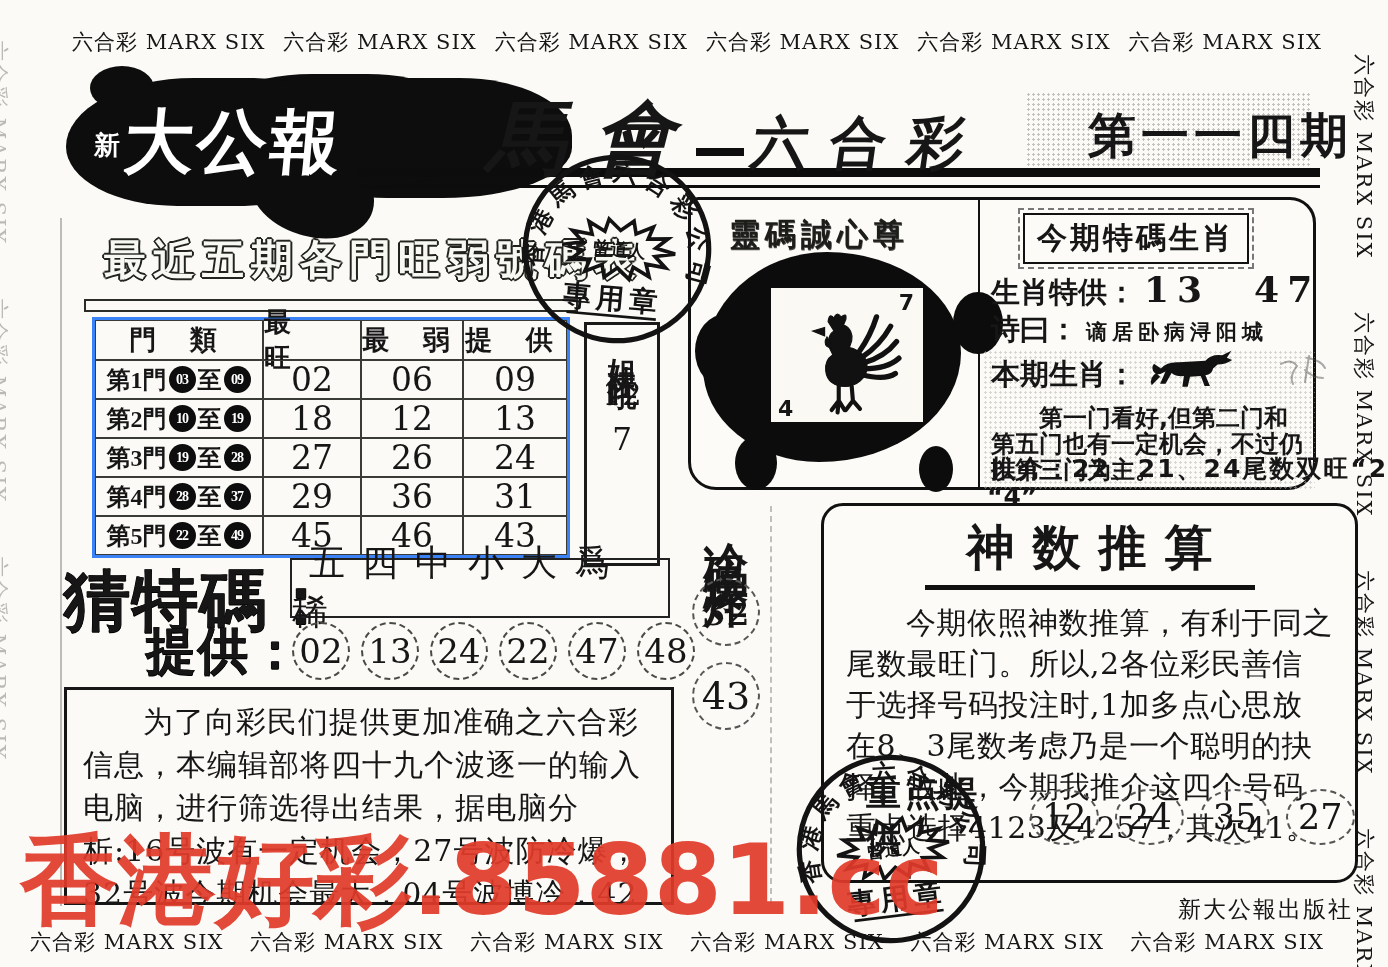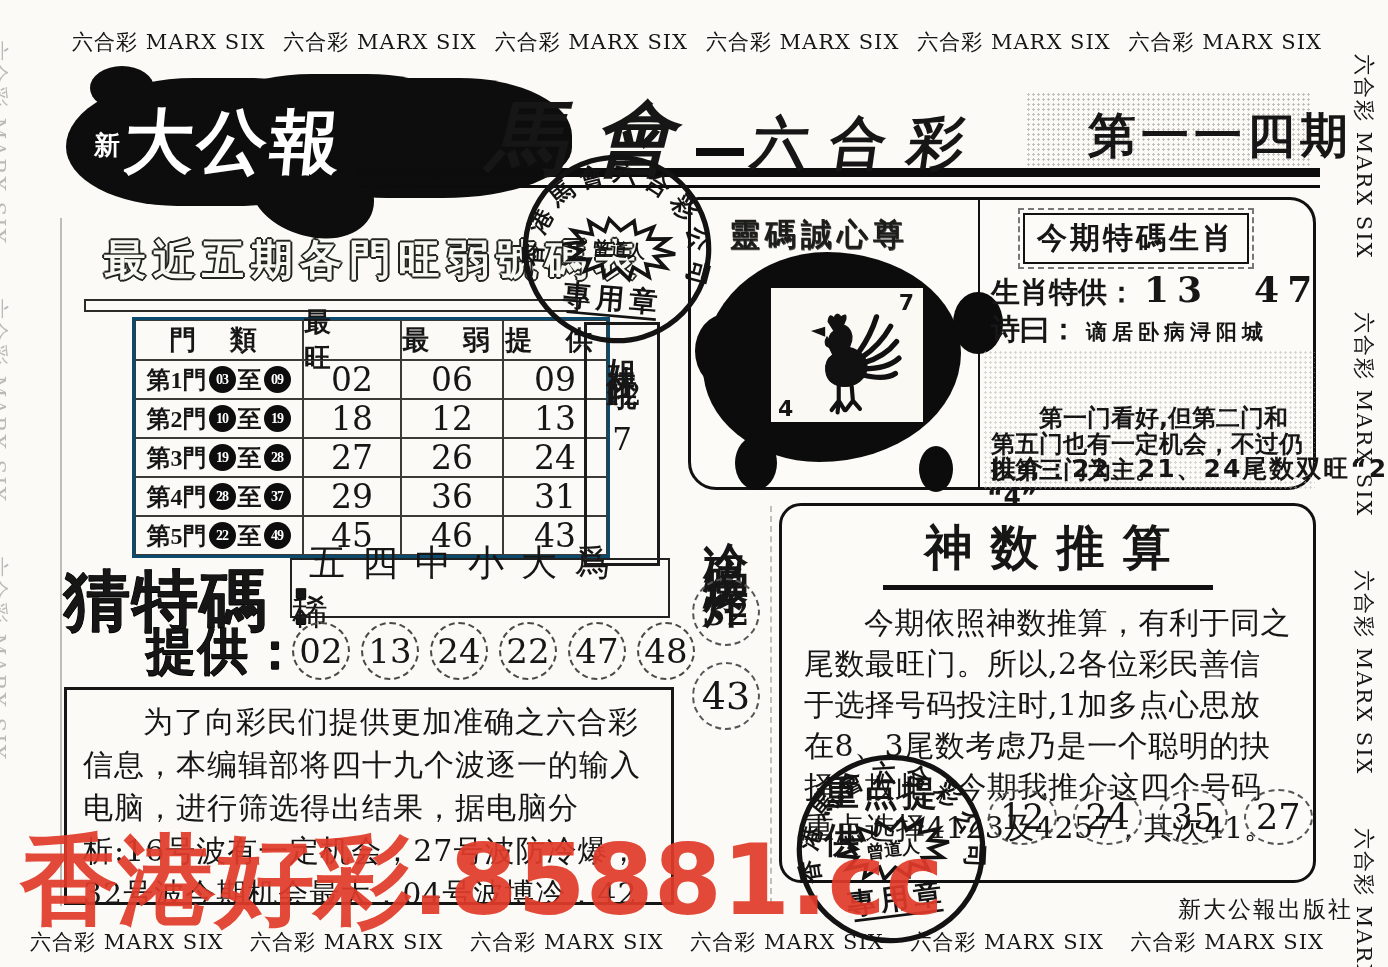--- a/index.html
+++ b/index.html
@@ -41,22 +41,22 @@
   .rule2{position:absolute;left:358px;top:185px;width:962px;height:3px;background:#0c0c0c;}
   .left-edge-line{position:absolute;left:60px;top:218px;height:688px;border-left:2px solid #8a8a84;opacity:.55;}
 
   
   .sec-header{position:absolute;left:104px;top:232px;font-size:42px;font-weight:800;letter-spacing:7px;
       color:#f8f8f3;white-space:nowrap;
       text-shadow:-2px 0 #22221f,2px 0 #22221f,0 -2px #22221f,0 2px #22221f,
                   -1px -1px #22221f,1px 1px #22221f,1px -1px #22221f,-1px 1px #22221f;}
   .sec-bar{position:absolute;left:84px;top:299px;width:490px;height:9px;border:2px solid #2b2b27;}
 
-  .tbl{position:absolute;left:92px;top:317px;width:472px;border:3px solid #0c4a6e;
-      display:grid;grid-template-columns:168px 98px 102px 1fr;margin-left:40px;}
+  .tbl{position:absolute;left:92px;top:317px;width:472px;border:3px solid #3b82f6;
+      display:grid;grid-template-columns:168px 98px 102px 1fr;}
   .tbl .cell{border:1px solid #3a3a36;display:flex;align-items:center;justify-content:center;height:37px;}
   .tbl .hd{font-size:27px;font-weight:700;letter-spacing:12px;height:38px;}
   .tbl .num{font-size:33px;}
   .door{font-size:24px;font-weight:700;gap:1px;white-space:nowrap;font-family:Liberation Serif, serif;}
   .bnum{display:inline-flex;align-items:center;justify-content:center;width:27px;height:27px;
       border-radius:50%;background:#0d0d0d;color:#fff;font-size:14px;font-weight:700;letter-spacing:-1px;margin:0 1px;}
 
   .sisters{position:absolute;left:584px;top:322px;width:76px;height:244px;border:3px solid #1a1a1a;
       display:flex;flex-direction:column;align-items:center;padding-top:10px;box-sizing:border-box;}
   .sisters .stitle{writing-mode:vertical-rl;font-size:29px;font-weight:700;letter-spacing:8px;line-height:1;}
@@ -109,21 +109,21 @@
   .z-poem .zl-val{font-size:21px;letter-spacing:5px;}
   .znote{position:absolute;left:300px;top:188px;width:316px;font-size:24px;line-height:26px;
       font-weight:700;font-family:"DejaVu Sans","Liberation Sans",sans-serif;text-indent:2em;margin-top:17px;}
   .zrec1{position:absolute;left:300px;top:252px;font-size:25px;font-weight:700;white-space:nowrap;
       font-family:"DejaVu Sans","Liberation Sans",sans-serif;letter-spacing:2px;}
   .zrec2{position:absolute;left:296px;top:282px;font-size:25px;font-weight:700;
       font-family:"DejaVu Sans","Liberation Sans",sans-serif;}
   .scribble{position:absolute;opacity:.45;}
 
   
-  .spanel{position:absolute;left:779px;top:503px;width:537px;height:380px;border:3.5px solid #111;
+  .spanel{position:absolute;left:821px;top:503px;width:537px;height:380px;border:3.5px solid #111;
       border-radius:22px;box-sizing:border-box;background:#fcfbf7;}
   .s-title{text-align:center;margin-top:10px;font-size:48px;font-weight:900;letter-spacing:18px;text-indent:18px;}
   .s-underline{width:330px;height:5px;background:#111;margin:5px auto 0;}
   .s-body{margin:12px 22px 0;font-size:30px;line-height:41px;text-indent:2em;letter-spacing:.5px;}
   .s-key-row{position:absolute;left:42px;bottom:16px;display:flex;align-items:center;gap:16px;}
   .s-key-label{font-size:35px;font-weight:800;letter-spacing:4px;margin-right:6px;}
   .kcirc{width:72px;height:52px;border:2px dashed #555;border-radius:50%;
       display:flex;align-items:center;justify-content:center;font-size:35px;}
 
   
@@ -291,20 +291,35 @@
 
     <div class="z-half halftone"></div>
     <div class="zr-titlebox">今期特碼生肖</div>
 
     <div class="zline" style="left:300px;top:66px;">
       <span class="zl-label">生肖特供：</span><span class="zl-val">13　47</span>
     </div>
     <div class="zline z-poem" style="left:300px;top:110px;">
       <span class="zl-label">诗曰：</span><span class="zl-val">谪居卧病浔阳城</span>
     </div>
+    <div class="zline" style="left:300px;top:150px;">
+      <span class="zl-label">本期生肖：</span>
+      <svg width="118" height="46" viewBox="0 0 130 60" style="vertical-align:-12px;">
+        <g fill="#111">
+          <path d="M8,30 Q-2,36 2,46 Q8,40 13,35 Z"></path>
+          <path d="M6,30 Q0,24 5,18 L14,24 Q22,15 38,16 L72,14 Q80,5 94,7 L106,1 L100,10 L107,13 Q98,19 88,19 L82,24 Q81,31 72,33 L78,47 L71,47 L66,34 L52,35 L49,48 L42,48 L44,34 Q34,35 28,30 L20,44 L13,44 L20,28 Q10,34 6,30 Z"></path>
+        </g>
+      </svg>
+      <svg class="scribble" width="60" height="40" viewBox="0 0 60 40" style="margin-left:14px;vertical-align:-10px;">
+        <g fill="none" stroke="#444" stroke-width="2" stroke-linecap="round">
+          <path d="M8,14 q10,-6 16,2 q-8,10 -4,18"></path>
+          <path d="M34,8 q14,2 18,10 m-20,2 q8,8 18,8 m-14,-22 l-4,26"></path>
+        </g>
+      </svg>
+    </div>
     <div class="znote">第一门看好,但第二门和第五门也有一定机会，不过仍以第三门为主。</div>
     <div class="zrec1">推介：22、21、24尾数双旺“2”</div>
     <div class="zrec2">“4”</div>
   </div>
 
   <div class="spanel">
     <div class="s-title">神数推算</div>
     <div class="s-underline"></div>
     <div class="s-body">今期依照神数推算，有利于同之尾数最旺门。所以,2各位彩民善信于选择号码投注时,1加多点心思放在8、3尾数考虑乃是一个聪明的抉择。故此，今期我推介这四个号码重点选择4123及4257，其次41。</div>
     <div class="s-key-row">

